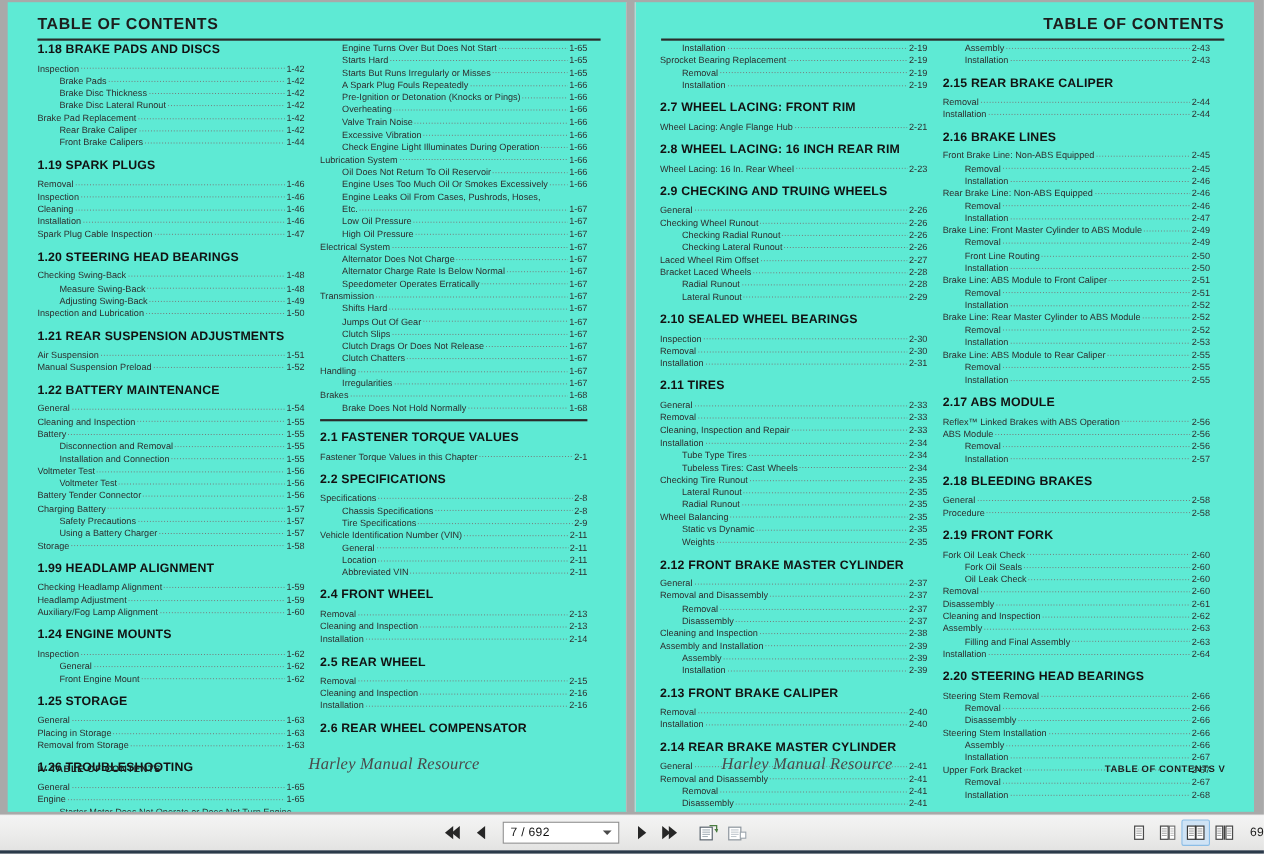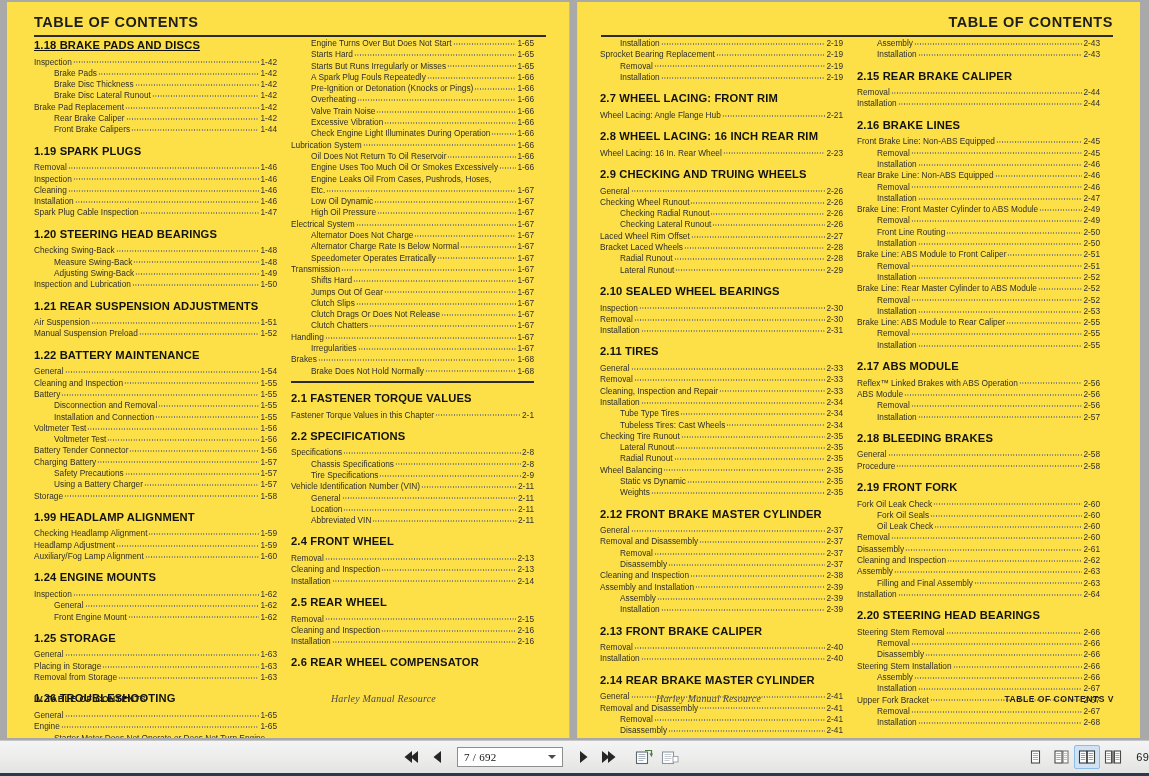--- a/index.html
+++ b/index.html
@@ -24,21 +24,21 @@
     background: #a9a9a9;
     overflow: hidden;
   }
 
   
   .page {
     position: absolute;
     top: 2px;
     width: 563px;
     height: 736px;
-    background: #fde047;
+    background: #5eead4;
     box-sizing: border-box;
     overflow: hidden;
   }
   #page-left  { left: 7px;  border-right: 1px solid #b8b8b8; }
   #page-right { left: 577px; border-left: 1px solid #d2d2d2; }
 
   .page-inner {
     position: absolute;
     left: 0; top: 0;
     width: 100%;
@@ -84,21 +84,21 @@
 
   
   .sec {
     font-size: 11.2px;
     font-weight: bold;
     color: #121212;
     letter-spacing: .15px;
     line-height: 12.6px;
     margin: 9px 0 5px 0;
   }
-  .sec.first { margin-top: 1px; text-decoration: underline; }
+  .sec.first { margin-top: 1px; }
 
   
   .chapter {
     font-size: 16px;
     font-weight: bold;
     color: #121212;
     letter-spacing: .3px;
     margin: 13px 0 0 0;
     line-height: 17px;
   }
@@ -154,21 +154,21 @@
 
   .pf-label {
     font-weight: bold;
     letter-spacing: .5px;
     font-size: 8.6px;
     color: #1f1f1f;
   }
   .pf-watermark {
     font-family: "Liberation Serif", serif;
     font-style: italic;
-    font-size: 10px;
+    font-size: 15px;
     color: #4a4a4a;
     letter-spacing: .2px;
   }
   .pf-spacer { flex: 1 1 auto; }
 
   #page-left  .pfooter .pf-watermark { margin-right: 112px; }
   #page-right .pfooter .pf-watermark { margin-left: 56px; }
 
   
   #toolbar {
@@ -228,21 +228,20 @@
   .page-box {
     width: 106px;
     height: 20px;
     margin: 0 7px;
     background: #ffffff;
     border: 1px solid #8e8e8e;
     box-sizing: border-box;
     display: flex;
     align-items: center;
     position: relative;
-    font-family: Liberation Serif, serif;
   }
   .page-box .pval {
     font-size: 11px;
     color: #111;
     margin-left: 6px;
     letter-spacing: .3px;
   }
   .page-box .caret {
     position: absolute;
     right: 6px;
@@ -551,21 +550,21 @@
             </div>
             <div class="entry lvl1 wrap">
               <span class="txt">Engine Leaks Oil From Cases, Pushrods, Hoses,</span>
             </div>
             <div class="entry lvl1">
               <span class="txt">Etc.</span>
               <span class="dots"></span>
               <span class="pg">1-67</span>
             </div>
             <div class="entry lvl1">
-              <span class="txt">Low Oil Dynamic</span>
+              <span class="txt">Low Oil Pressure</span>
               <span class="dots"></span>
               <span class="pg">1-67</span>
             </div>
             <div class="entry lvl1">
               <span class="txt">High Oil Pressure</span>
               <span class="dots"></span>
               <span class="pg">1-67</span>
             </div>
             <div class="entry lvl0">
               <span class="txt">Electrical  System</span>

